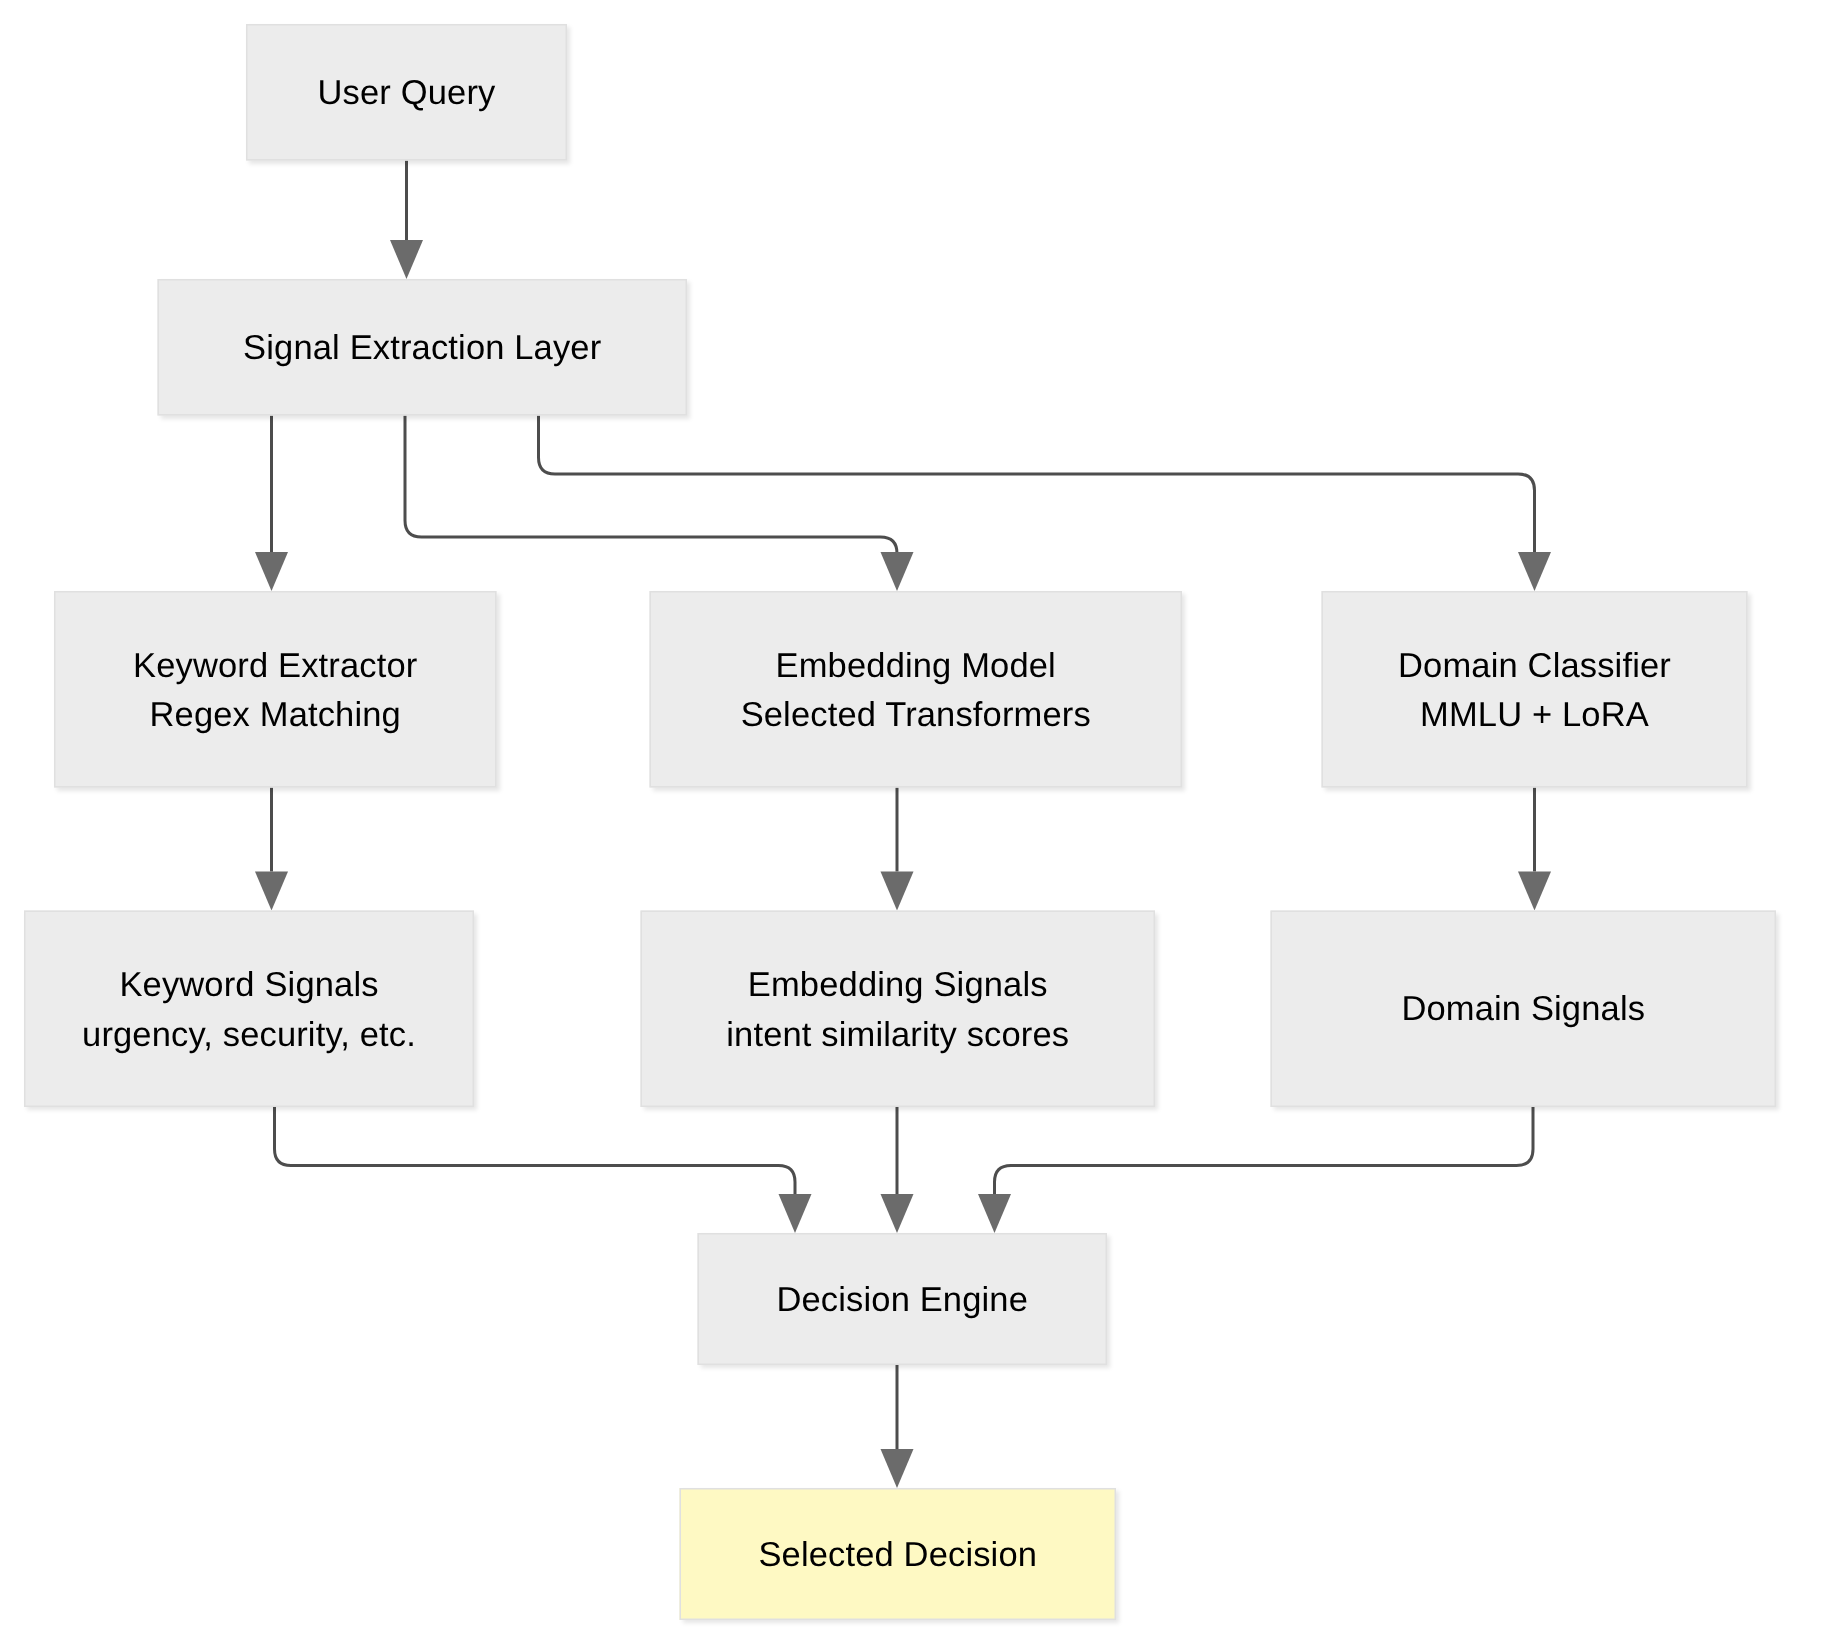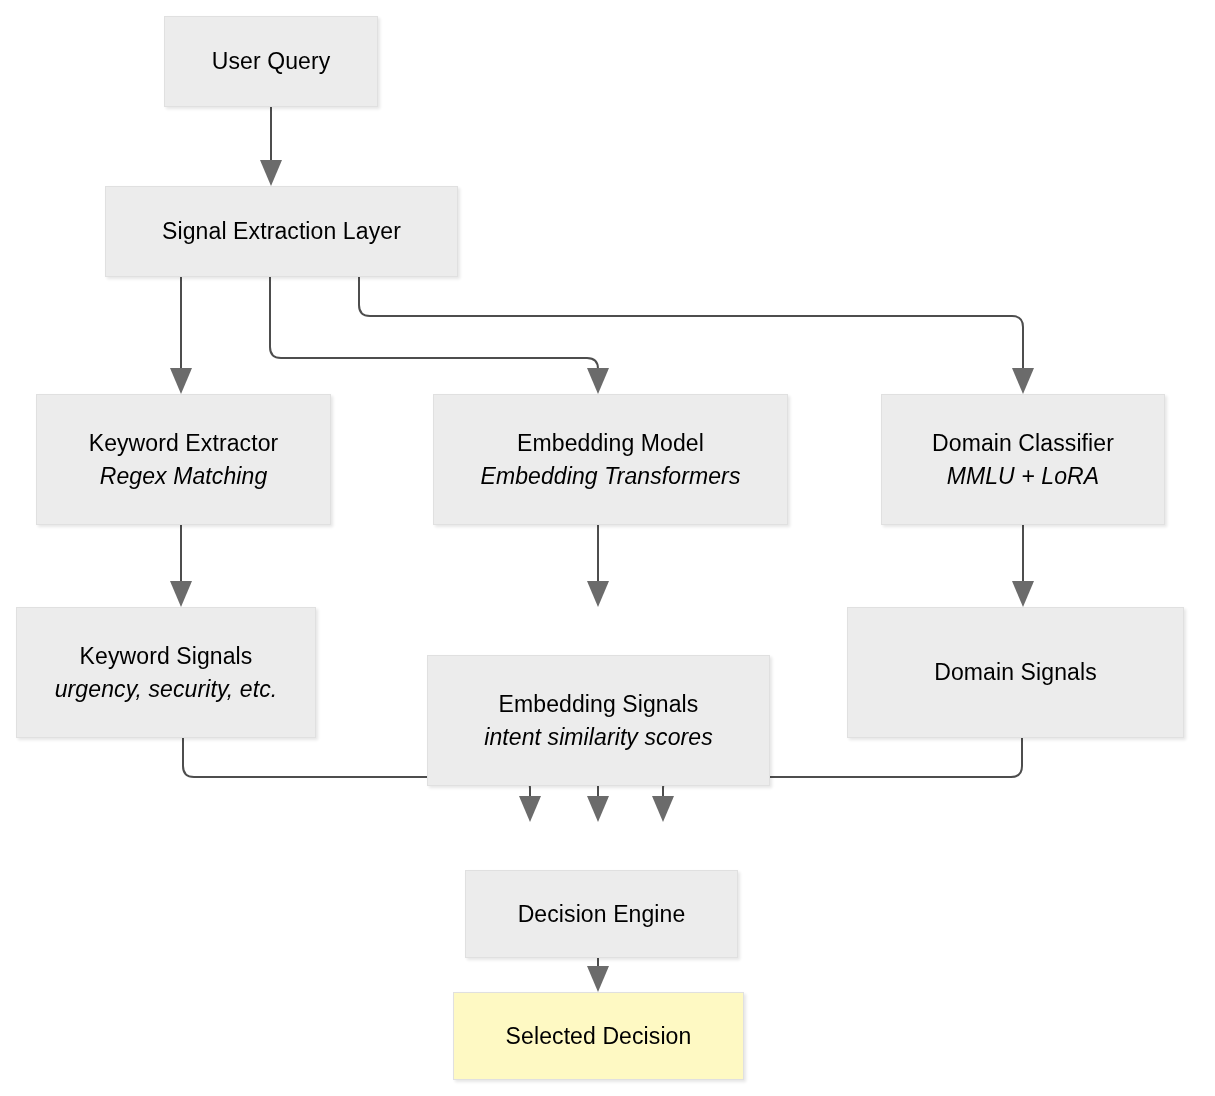--- a/index.html
+++ b/index.html
@@ -52,21 +52,20 @@
     text-align: center;
     color: #000000;
     font-size: 23px;
     line-height: 1.42;
     font-weight: 400;
     letter-spacing: 0.1px;
     user-select: none;
   }
   .node .line2 {
     display: block;
-    font-style: italic;
   }
 </style>
 </head>
 <body>
 
 <div id="canvas">
 
   <svg id="edge-layer" viewBox="0 0 1215 1096" width="1215" height="1096" xmlns="http://www.w3.org/2000/svg">
       <g>
         <path class="edge-path" d="M 271,107 L 271,160" stroke="#4d4d4d"></path>
@@ -120,38 +119,38 @@
       </div>
       <div class="node" style="left: 105px; top: 186px; width: 353px; height: 91px; background: rgb(236, 236, 236); border-color: rgb(224, 224, 224); color: rgb(0, 0, 0);">
         <span>Signal Extraction Layer</span>
       </div>
       <div class="node" style="left: 36px; top: 394px; width: 295px; height: 131px; background: rgb(236, 236, 236); border-color: rgb(224, 224, 224); color: rgb(0, 0, 0); text-align: right;">
         <span>Keyword Extractor</span>
         <span class="line2">Regex Matching</span>
       </div>
       <div class="node" style="left: 421px; top: 394px; width: 355px; height: 131px; background: rgb(236, 236, 236); border-color: rgb(224, 224, 224); color: rgb(0, 0, 0); margin-left: 12px;">
         <span>Embedding Model</span>
-        <span class="line2">Embedding Transformers</span>
+        <span class="line2">Selected Transformers</span>
       </div>
       <div class="node" style="left: 881px; top: 394px; width: 284px; height: 131px; background: rgb(236, 236, 236); border-color: rgb(224, 224, 224); color: rgb(0, 0, 0);">
         <span>Domain Classifier</span>
         <span class="line2">MMLU + LoRA</span>
       </div>
       <div class="node" style="left: 16px; top: 607px; width: 300px; height: 131px; background: rgb(236, 236, 236); border-color: rgb(224, 224, 224); color: rgb(0, 0, 0);">
         <span>Keyword Signals</span>
         <span class="line2">urgency, security, etc.</span>
       </div>
-      <div class="node" style="left: 427px; top: 607px; width: 343px; height: 131px; background: rgb(236, 236, 236); border-color: rgb(224, 224, 224); color: rgb(0, 0, 0); margin-top: 48px;">
+      <div class="node" style="left: 427px; top: 607px; width: 343px; height: 131px; background: rgb(236, 236, 236); border-color: rgb(224, 224, 224); color: rgb(0, 0, 0);">
         <span>Embedding Signals</span>
         <span class="line2">intent similarity scores</span>
       </div>
       <div class="node" style="left: 847px; top: 607px; width: 337px; height: 131px; background: rgb(236, 236, 236); border-color: rgb(224, 224, 224); color: rgb(0, 0, 0); text-align: right;">
         <span>Domain Signals</span>
       </div>
-      <div class="node" style="left: 465px; top: 822px; width: 273px; height: 88px; background: rgb(236, 236, 236); border-color: rgb(224, 224, 224); color: rgb(0, 0, 0); margin-top: 48px;">
+      <div class="node" style="left: 465px; top: 822px; width: 273px; height: 88px; background: rgb(236, 236, 236); border-color: rgb(224, 224, 224); color: rgb(0, 0, 0);">
         <span>Decision Engine</span>
       </div>
       <div class="node" style="left: 453px; top: 992px; width: 291px; height: 88px; background: #fef9c3; border-color: rgb(224, 224, 224); color: rgb(0, 0, 0);">
         <span>Selected Decision</span>
       </div>
     </div>
 
 </div>
 
 </body></html>

